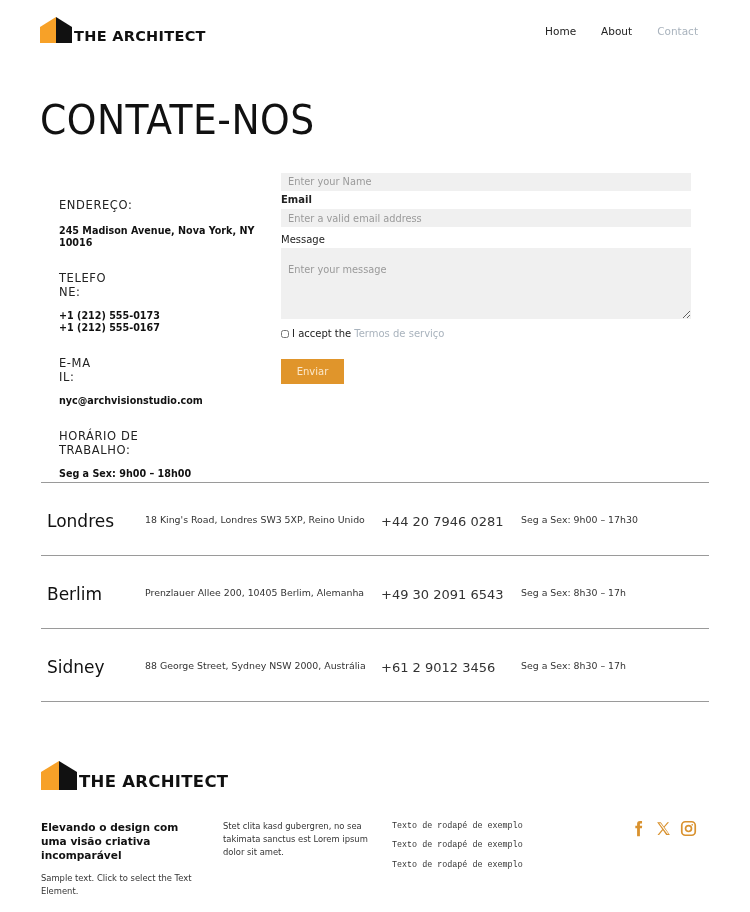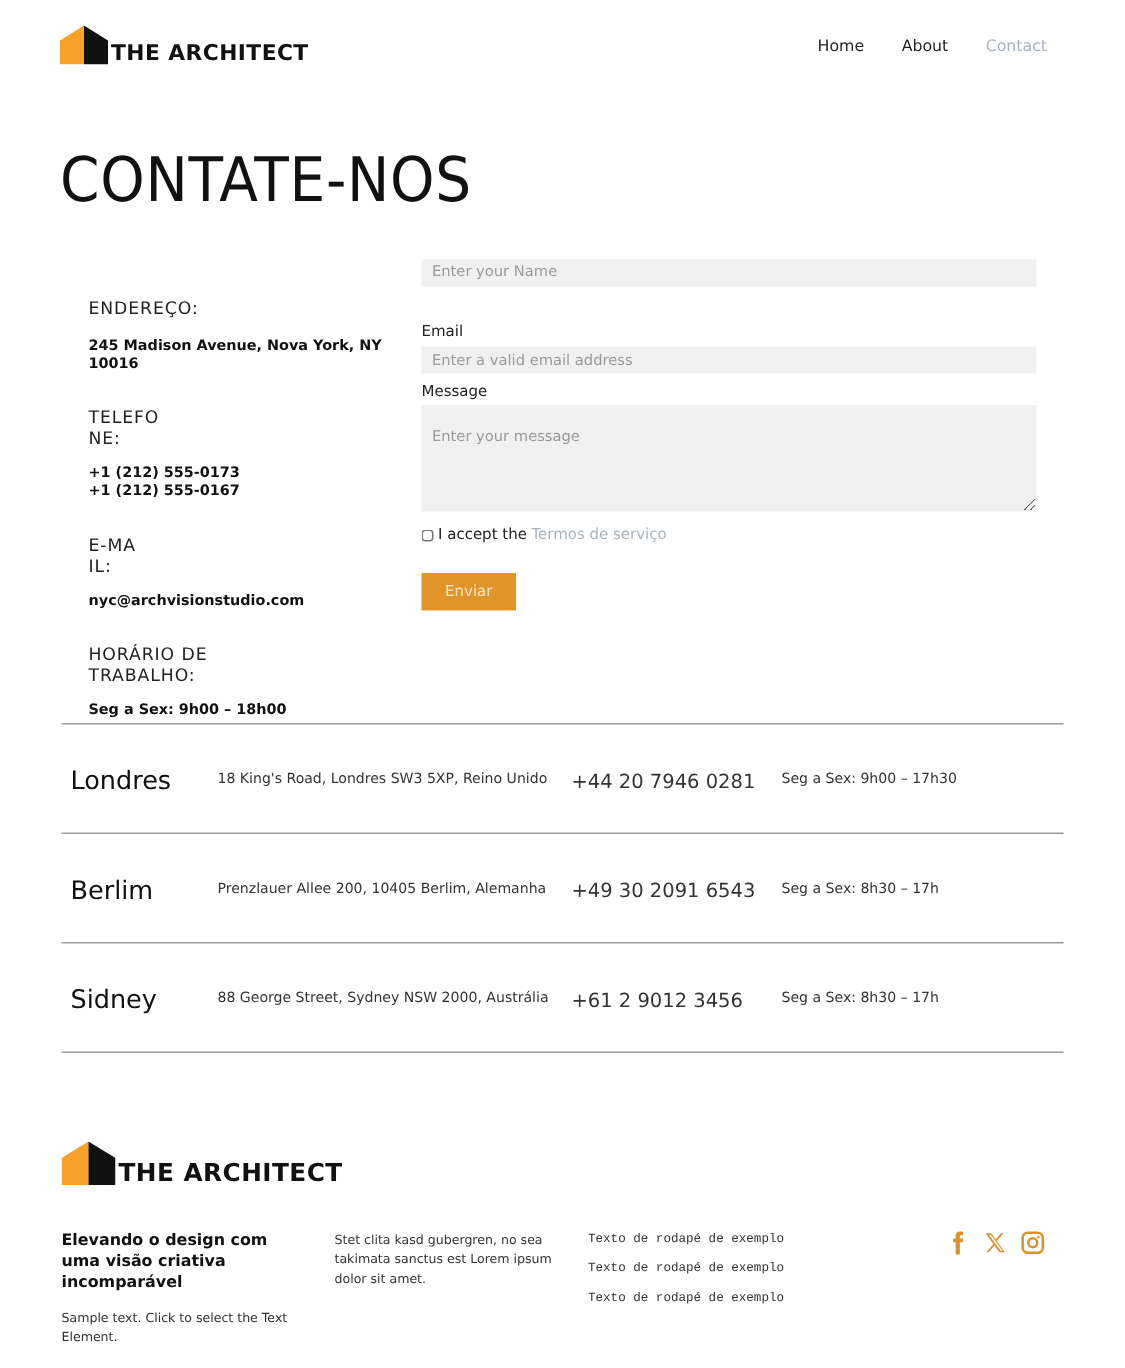--- a/index.html
+++ b/index.html
@@ -89,21 +89,21 @@
   <div class="label narrow" style="margin-top:23px;width:34px;">E-MAIL:</div>
   <div class="value" style="margin-top:11px;">nyc@archvisionstudio.com</div>
 
   <div class="label" style="margin-top:22px;width:90px;">HORÁRIO DE TRABALHO:</div>
   <div class="value" style="margin-top:11px;">Seg a Sex: 9h00 – 18h00</div>
 </div>
 
 <form class="form">
   <input class="input" type="text" placeholder="Enter your Name" style="">
 
-  <label class="f-label" style="margin-top:25px;">Email</label>
+  <label class="f-label" style="margin-top:3px;font-weight:bold;">Email</label>
   <input class="input" type="email" placeholder="Enter a valid email address" style="">
 
   <label class="f-label" style="margin-top:7px;">Message</label>
   <textarea class="input" placeholder="Enter your message" style=""></textarea>
 
   <div class="checkrow">
     <input type="checkbox" style="">
     <span>I accept the</span>
     <a href="#" class="terms">Termos de serviço</a>
   </div>

